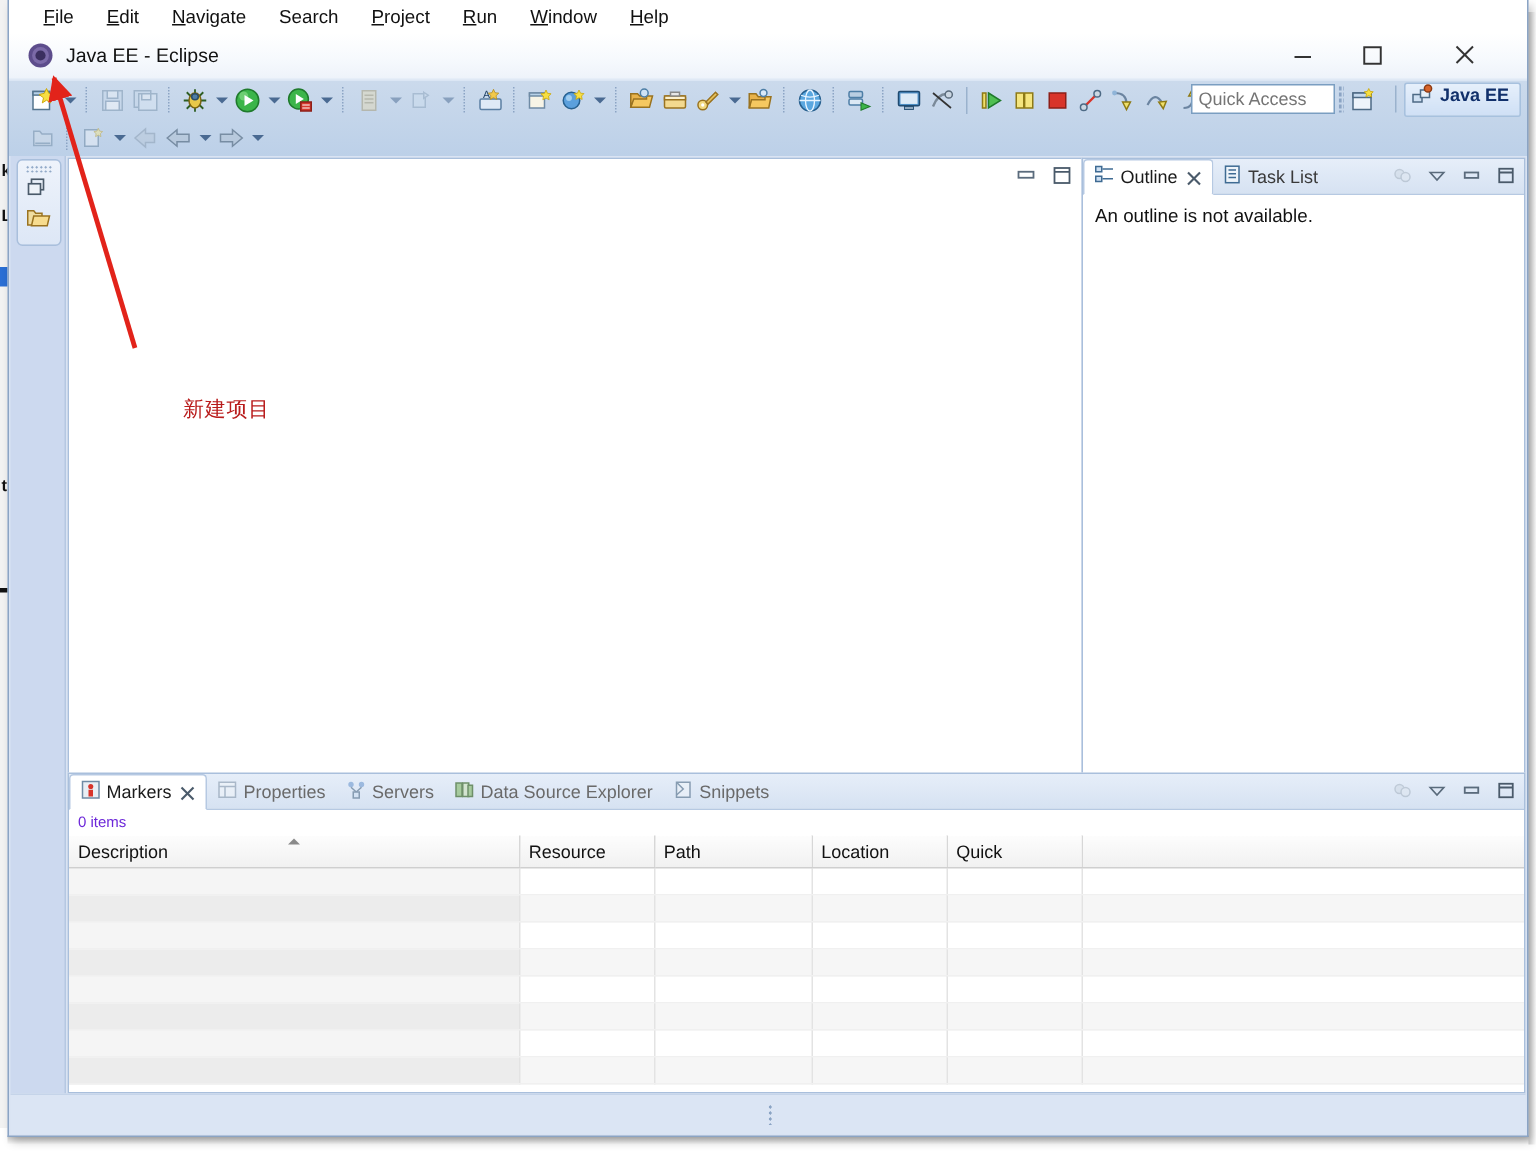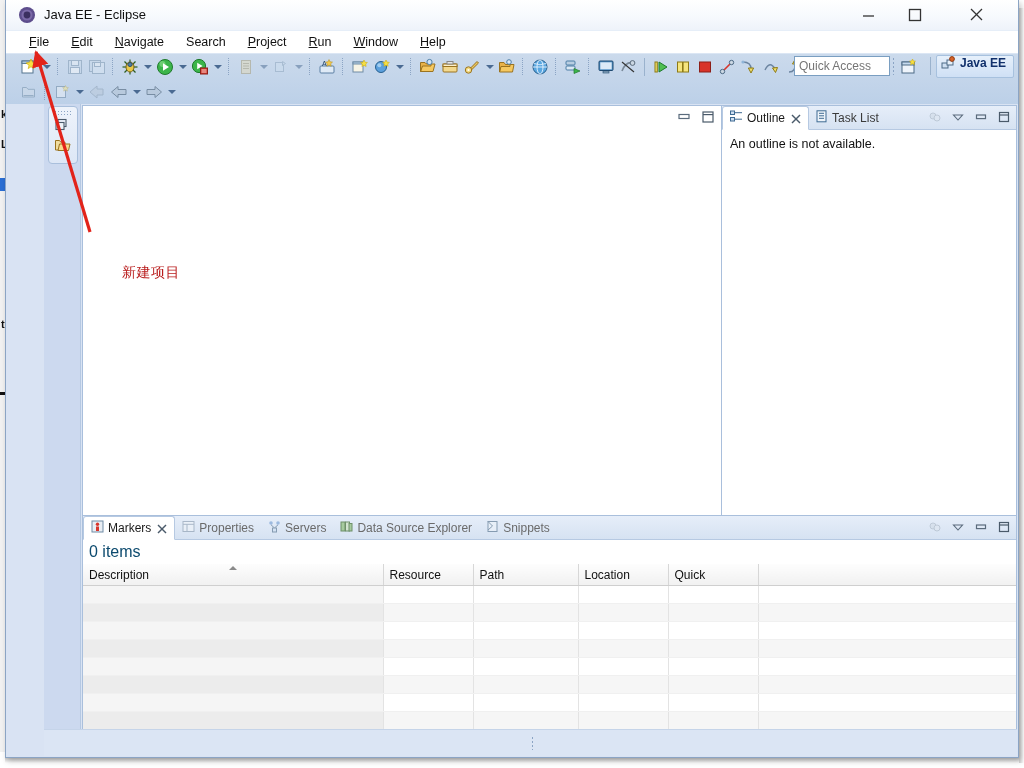--- a/index.html
+++ b/index.html
@@ -103,21 +103,21 @@
     font-size:12px;color:#11306b;font-weight:bold;
     font-family:"Liberation Sans",sans-serif;
   }
   .vdots{
     width:4px;height:18px;display:inline-block;margin:0 3px;
     background-image:radial-gradient(#8ba4c4 1px, transparent 1px);
     background-size:3px 4px;
   }
 
   
-  #workbench{position:absolute;left:0;top:104px;right:0;bottom:0;margin-left:37px;}
+  #workbench{position:absolute;left:0;top:104px;right:0;bottom:0;}
 
   
   #leftbar{
     position:absolute;left:1px;top:0;width:36px;bottom:28px;
     background:#ccd9ef;border-right:1px solid #b5c8e2;
   }
   #collapsed-stack{
     position:absolute;left:4px;top:2px;width:28px;height:56px;
     background:linear-gradient(#eef3fb,#dde7f6);
     border:1px solid #a9bfdc;border-radius:4px;
@@ -168,21 +168,21 @@
   .vctrls{position:absolute;right:5px;top:4px;display:flex;gap:9px;align-items:center;}
   #outline-body{padding:7px 8px;font-size:12.5px;color:#111;
      font-family:"Liberation Sans",sans-serif;}
 
   
   #bottom-stack{
     position:absolute;left:39px;right:1px;bottom:28px;height:212px;
     background:#ffffff;border:1px solid #a9bfdc;
   }
   #markers-count{
-    padding:3px 0 3px 6px;font-size:16px;color:#0c4a6e;
+    padding:3px 0 3px 6px;font-size:10px;color:#6d28d9;
     font-family:"Liberation Sans",sans-serif;
   }
   table.mk{
     width:100%;border-collapse:collapse;table-layout:fixed;font-size:12px;
     font-family:"Liberation Sans",sans-serif;
   }
   table.mk th{
     font-weight:normal;text-align:left;padding:3px 6px;
     background:linear-gradient(#fdfdfd,#f1f1f1);
     border-right:1px solid #d7d7d7;border-bottom:1px solid #cfcfcf;
@@ -226,20 +226,31 @@
 
   <div id="bg-window">
     <div class="bgtxt" style="top:108px;">k</div>
     <div class="bgtxt" style="top:138px;">L</div>
     <div class="bgsel" style="top:178px;"></div>
     <div class="bgtxt" style="top:318px;">t</div>
     <div class="bgbar" style="top:392px;"></div>
   </div>
 
   <div id="eclipse">
+
+    <div id="menubar">
+      <div class="menu-item"><u>F</u><span>ile</span></div>
+      <div class="menu-item"><u>E</u><span>dit</span></div>
+      <div class="menu-item"><u>N</u><span>avigate</span></div>
+      <div class="menu-item"><span>Search</span></div>
+      <div class="menu-item"><u>P</u><span>roject</span></div>
+      <div class="menu-item"><u>R</u><span>un</span></div>
+      <div class="menu-item"><u>W</u><span>indow</span></div>
+      <div class="menu-item"><u>H</u><span>elp</span></div>
+    </div>
 
     <div id="titlebar">
       <span class="tb-icon">
         <svg width="18" height="18" viewBox="0 0 18 18">
           <circle cx="9" cy="9" r="8" fill="#5d4d8c"></circle>
           <circle cx="9" cy="9" r="5.6" fill="#7b6aa8"></circle>
           <circle cx="9" cy="9" r="3.4" fill="#3b2f60"></circle>
           <path d="M9 1.2 L9.9 3.2 L8.1 3.2 Z M16.8 9 L14.8 9.9 L14.8 8.1 Z M9 16.8 L8.1 14.8 L9.9 14.8 Z M1.2 9 L3.2 8.1 L3.2 9.9 Z" fill="#5d4d8c"></path>
         </svg>
       </span>
@@ -254,31 +265,20 @@
         <svg width="14" height="14">
             <rect x="1.5" y="1.5" width="11" height="11" fill="none" stroke="#333" stroke-width="1.3"></rect>
           </svg>
       </div>
       <div class="winbtn" id="btn-close">
         <svg width="16" height="16">
             <line x1="2" y1="2" x2="13" y2="13" stroke="#333" stroke-width="1.3"></line>
             <line x1="13" y1="2" x2="2" y2="13" stroke="#333" stroke-width="1.3"></line>
           </svg>
       </div>
-    </div>
-
-    <div id="menubar">
-      <div class="menu-item"><u>F</u><span>ile</span></div>
-      <div class="menu-item"><u>E</u><span>dit</span></div>
-      <div class="menu-item"><u>N</u><span>avigate</span></div>
-      <div class="menu-item"><span>Search</span></div>
-      <div class="menu-item"><u>P</u><span>roject</span></div>
-      <div class="menu-item"><u>R</u><span>un</span></div>
-      <div class="menu-item"><u>W</u><span>indow</span></div>
-      <div class="menu-item"><u>H</u><span>elp</span></div>
     </div>
 
     <div id="toolbar-wrap">
 
       <div class="toolrow" style="padding-left:12px;">
 
         <span class="tool">
           <svg width="18" height="18" viewBox="0 0 18 18">
             <rect x="2" y="3" width="11" height="12" fill="#fff" stroke="#55758f"></rect>
             <rect x="2" y="3" width="11" height="2.4" fill="#b8d2e8" stroke="#55758f"></rect>

